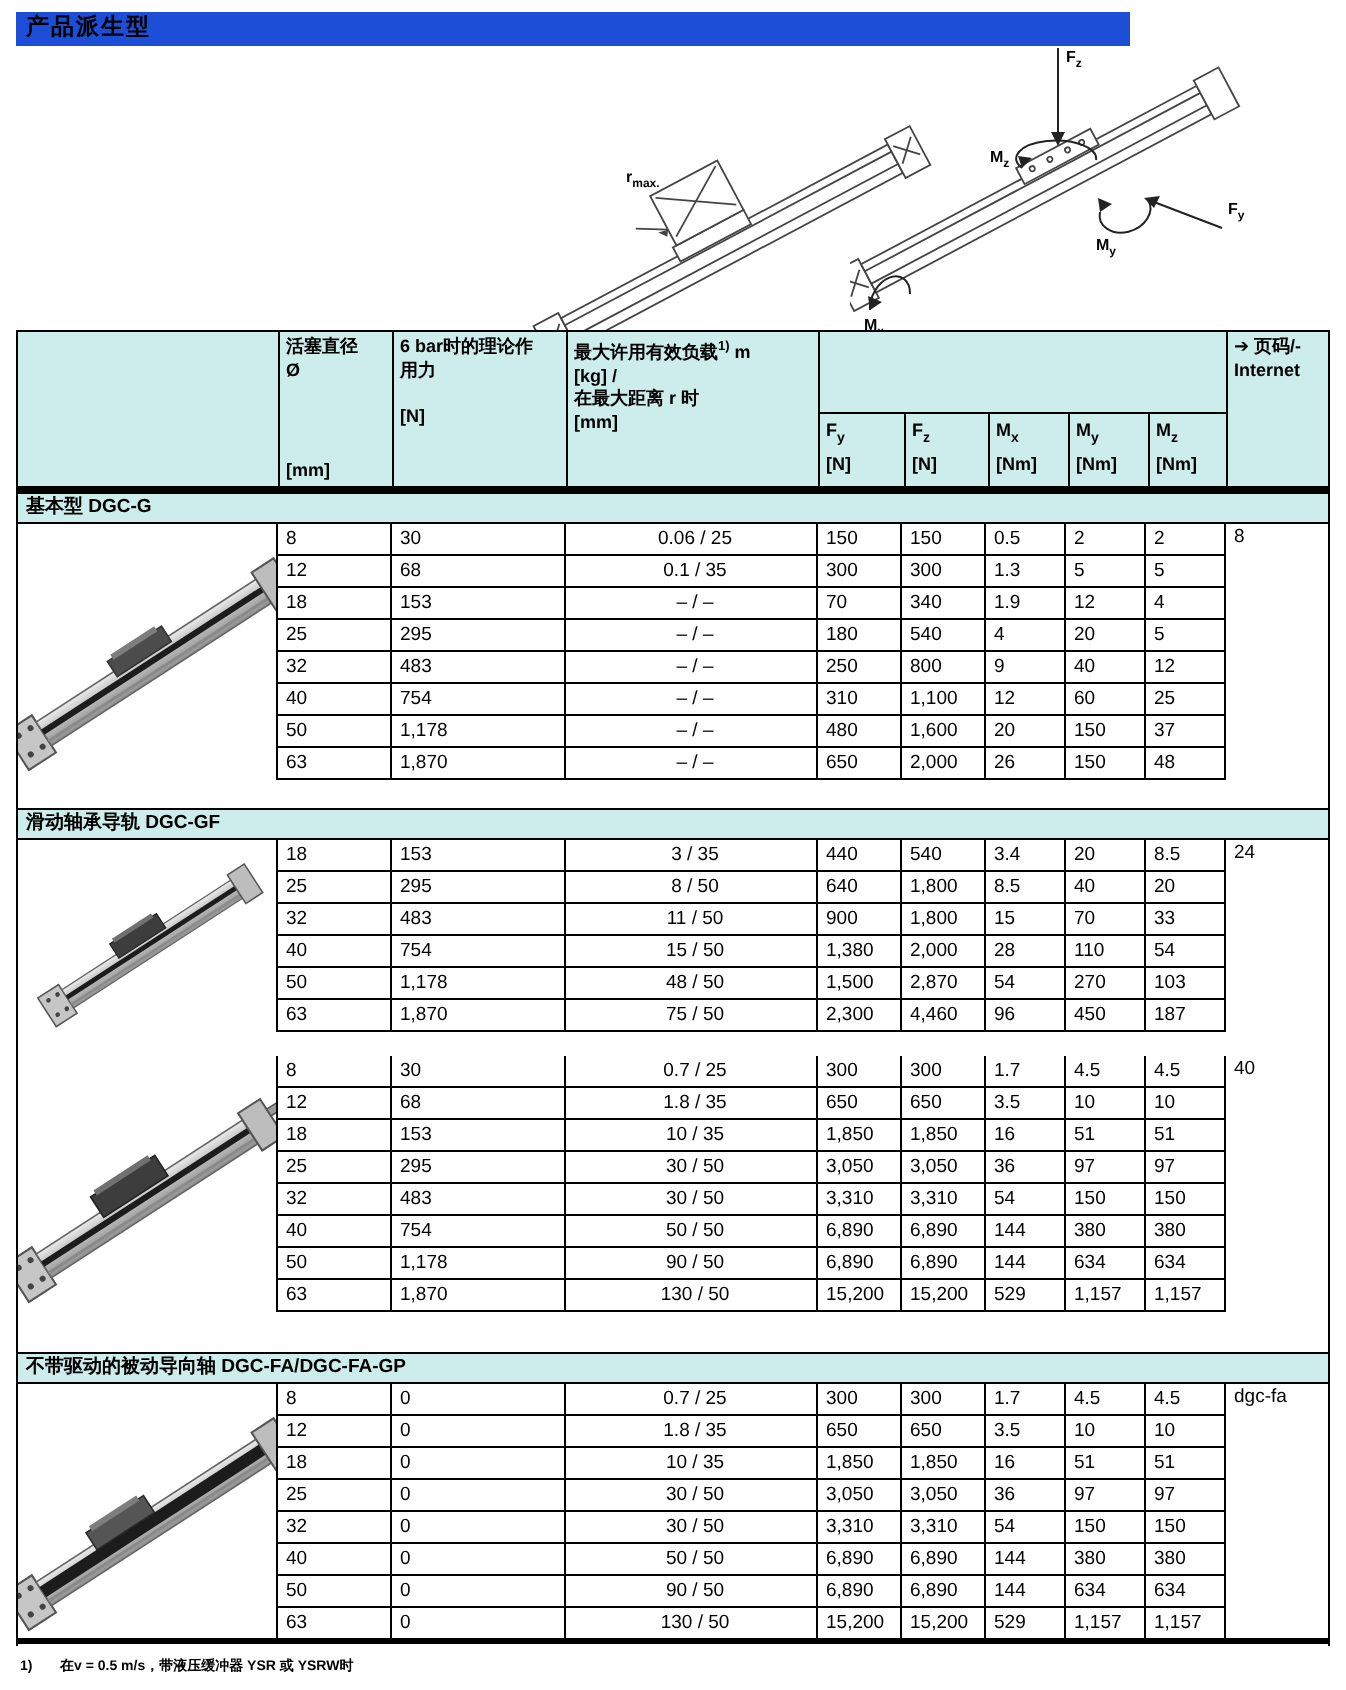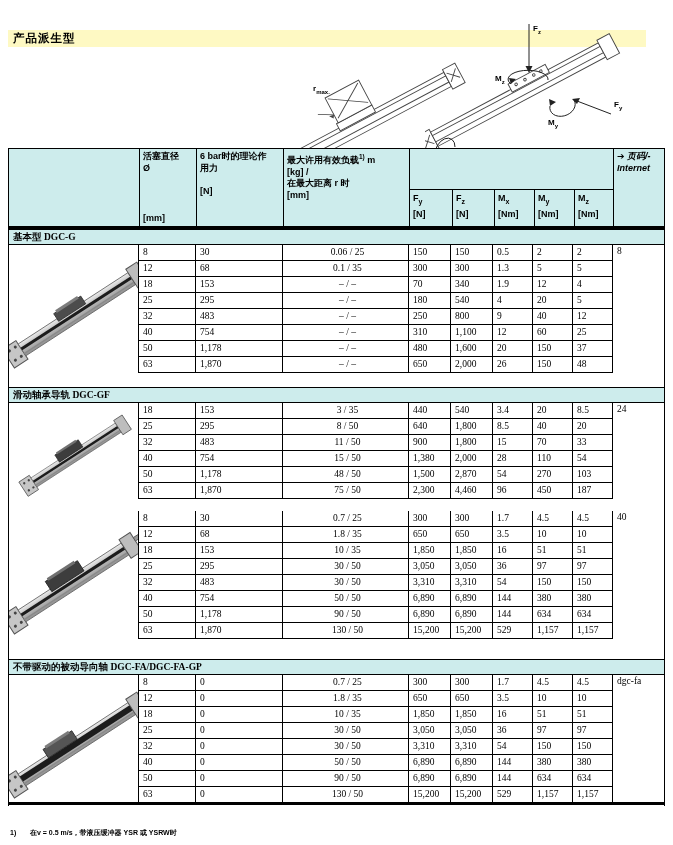--- a/index.html
+++ b/index.html
@@ -1,59 +1,59 @@
 <!DOCTYPE html>
 <html><head>
 <meta charset="utf-8">
 <style>
   html,body{margin:0;padding:0;background:#ffffff;}
   .sheet{position:relative;width:673px;height:845px;background:#fff;overflow:hidden;
          font-family:"Liberation Sans","DejaVu Sans",sans-serif;color:#000;}
 
   
-  .titlebar{position:absolute;left:8px;top:6px;width:638px;height:17px;background:#fef9c3;
+  .titlebar{position:absolute;left:8px;top:6px;width:557px;height:17px;background:#1d4ed8;
             font-size:11.5px;font-weight:bold;line-height:17px;padding-left:5px;
-            box-sizing:border-box;letter-spacing:1px;margin-top:24px;}
+            box-sizing:border-box;letter-spacing:1px;}
 
   
   .diagram-area{position:absolute;left:0;top:18px;width:673px;height:148px;}
   .diagram-area svg{position:absolute;}
   .dlabel{position:absolute;font-size:8px;font-weight:bold;white-space:nowrap;}
   .dlabel sub{font-size:6px;}
 
   
-  .ptable{position:absolute;left:8px;top:148px;width:657px;height:658px;
+  .ptable{position:absolute;left:8px;top:165px;width:657px;height:658px;
           border-left:1px solid #000;border-right:1px solid #000;box-sizing:border-box;}
 
   
   .thead{position:absolute;left:0;top:0;width:655px;height:78px;background:#cdecec;
          border-top:1px solid #000;box-sizing:border-box;display:flex;}
   .hcell{box-sizing:border-box;border-left:1px solid #000;padding:2px 3px;
          font-size:9px;font-weight:bold;line-height:11.5px;display:flex;flex-direction:column;}
   .hcell:first-child{border-left:none;}
   .h-photo{width:130px;}
   .h-piston{width:57px;}
   .h-force{width:87px;}
   .h-load{width:126px;}
   .h-guide{width:204px;padding:0;}
-  .h-page{width:51px;font-style:italic;}
+  .h-page{width:51px;}
   .mt-auto{margin-top:auto;}
   .gap8{margin-top:12px;}
   .guide-label{padding:2px 3px;}
   .guide-sub{margin-top:auto;display:flex;height:36px;border-top:1px solid #000;}
   .gsub{box-sizing:border-box;border-left:1px solid #000;padding:2px 3px;font-size:9px;
         font-weight:bold;line-height:12px;flex:none;}
   .gsub:first-child{border-left:none;}
   .gsub sub{font-size:7px;font-weight:bold;}
   .w42{width:42px;} .w40{width:40px;} .wlast{flex:1;}
 
   .thick{position:absolute;left:0;width:655px;height:3px;background:#000;}
 
   
-  .section{position:absolute;left:0;width:655px;font-family:Liberation Serif, serif;}
+  .section{position:absolute;left:0;width:655px;}
   .sec-title{height:16px;background:#cdecec;border-top:1px solid #000;border-bottom:1px solid #000;
              box-sizing:border-box;font-size:9.5px;font-weight:bold;line-height:14px;padding-left:4px;}
   .sec-body{position:relative;width:655px;}
   .photo-cell{position:absolute;left:0;top:0;width:130px;height:100%;border-right:1px solid #000;
               box-sizing:border-box;overflow:hidden;}
   .photo-cell svg{width:100%;height:100%;}
   .rows{position:absolute;left:130px;top:0;width:474px;}
   .trow{display:flex;height:16px;}
   .tcell{box-sizing:border-box;border-right:1px solid #000;border-bottom:1px solid #000;
          padding:1px 0 0 4px;font-size:9.5px;line-height:13px;overflow:hidden;white-space:nowrap;}

